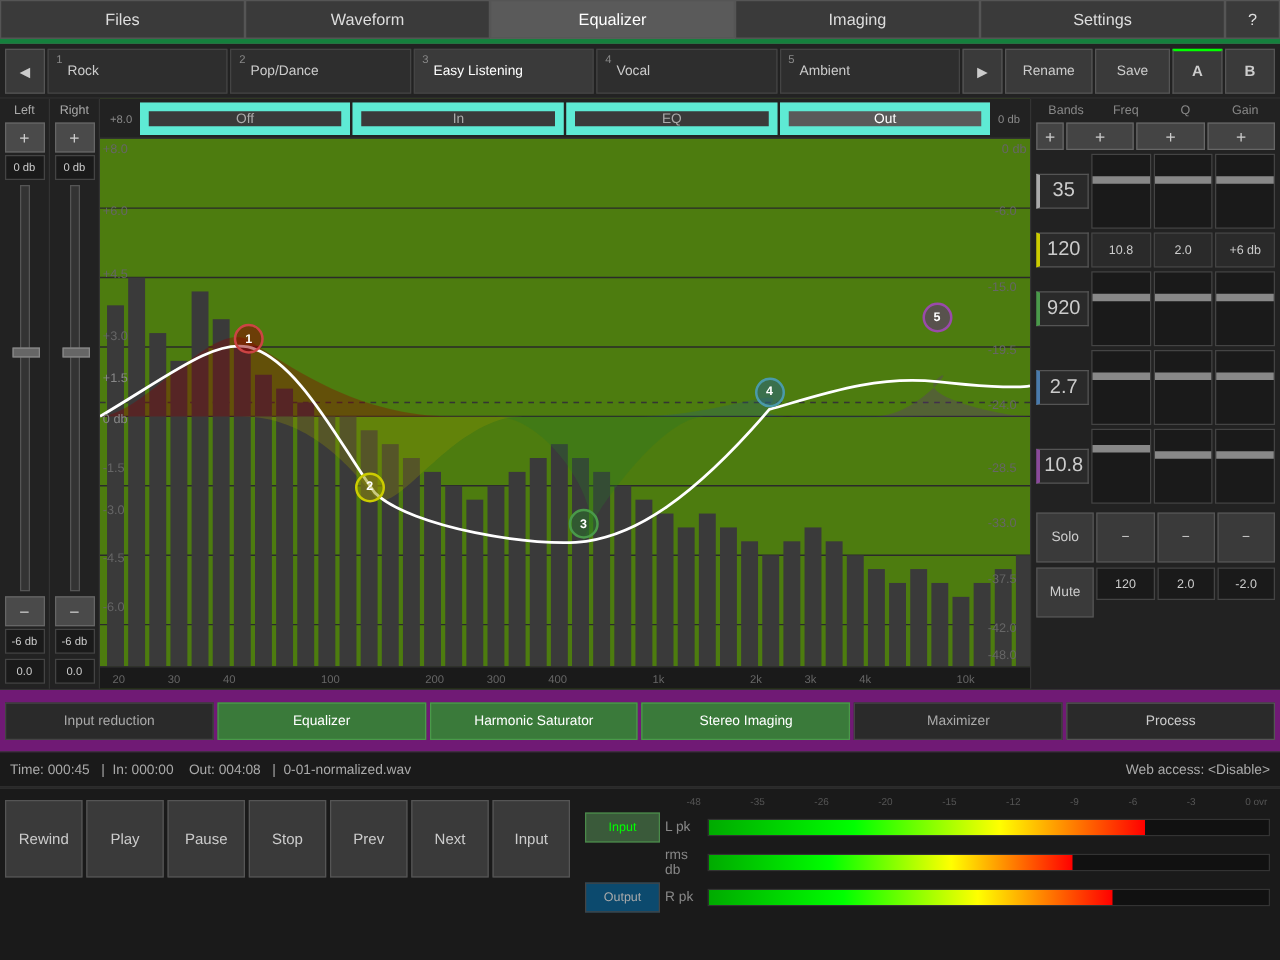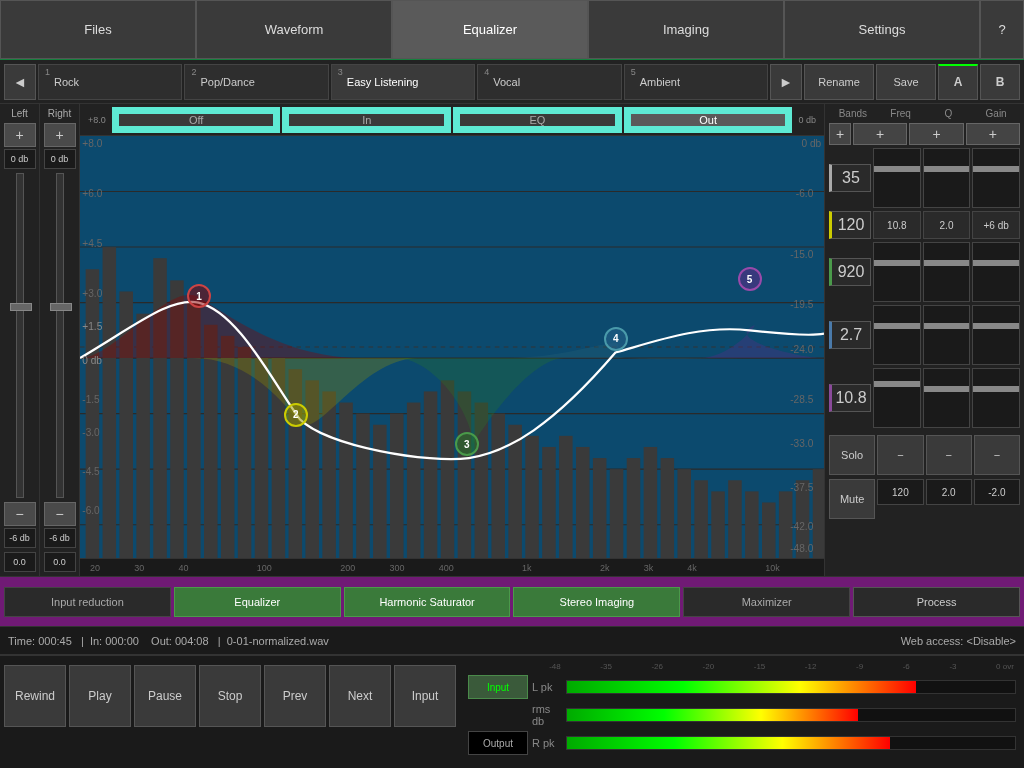--- a/index.html
+++ b/index.html
@@ -9,23 +9,23 @@
       background: #1a1a1a;
       font-family: Arial, sans-serif;
       font-size: 11px;
       color: #ccc;
       overflow: hidden;
     }
 
     
     .top-nav {
       display: flex;
-      height: 60px;
+      height: 35px;
       background: #86efac;
-      border-bottom: 1px solid #15803d;
+      border-bottom: 4px solid #15803d;
     }
     .top-nav-btn {
       flex: 1;
       background: #3a3a3a;
       border: 1px solid #555;
       color: #ddd;
       font-size: 13px;
       cursor: pointer;
       display: flex;
       align-items: center;
@@ -219,21 +219,21 @@
       justify-content: center;
       font-size: 9px;
     }
 
     
     .eq-area {
       flex: 1;
       display: flex;
       flex-direction: column;
       position: relative;
-      background: #0c4a6e;
+      background: #4d7c0f;
     }
     .eq-mode-bar {
       display: flex;
       height: 32px;
       background: #222;
       border-bottom: 1px solid #333;
       align-items: center;
       padding: 2px 4px;
       gap: 2px;
     }
@@ -484,21 +484,21 @@
     }
     .meter-row {
       display: flex;
       align-items: center;
       gap: 4px;
       height: 28px;
     }
     .meter-io-btn {
       width: 60px;
       height: 24px;
-      background: #000000;
+      background: #0c4a6e;
       border: 1px solid #444;
       color: #aaa;
       display: flex;
       align-items: center;
       justify-content: center;
       cursor: pointer;
       font-size: 10px;
     }
     .meter-io-btn.active {
       background: #3a5a3a;

